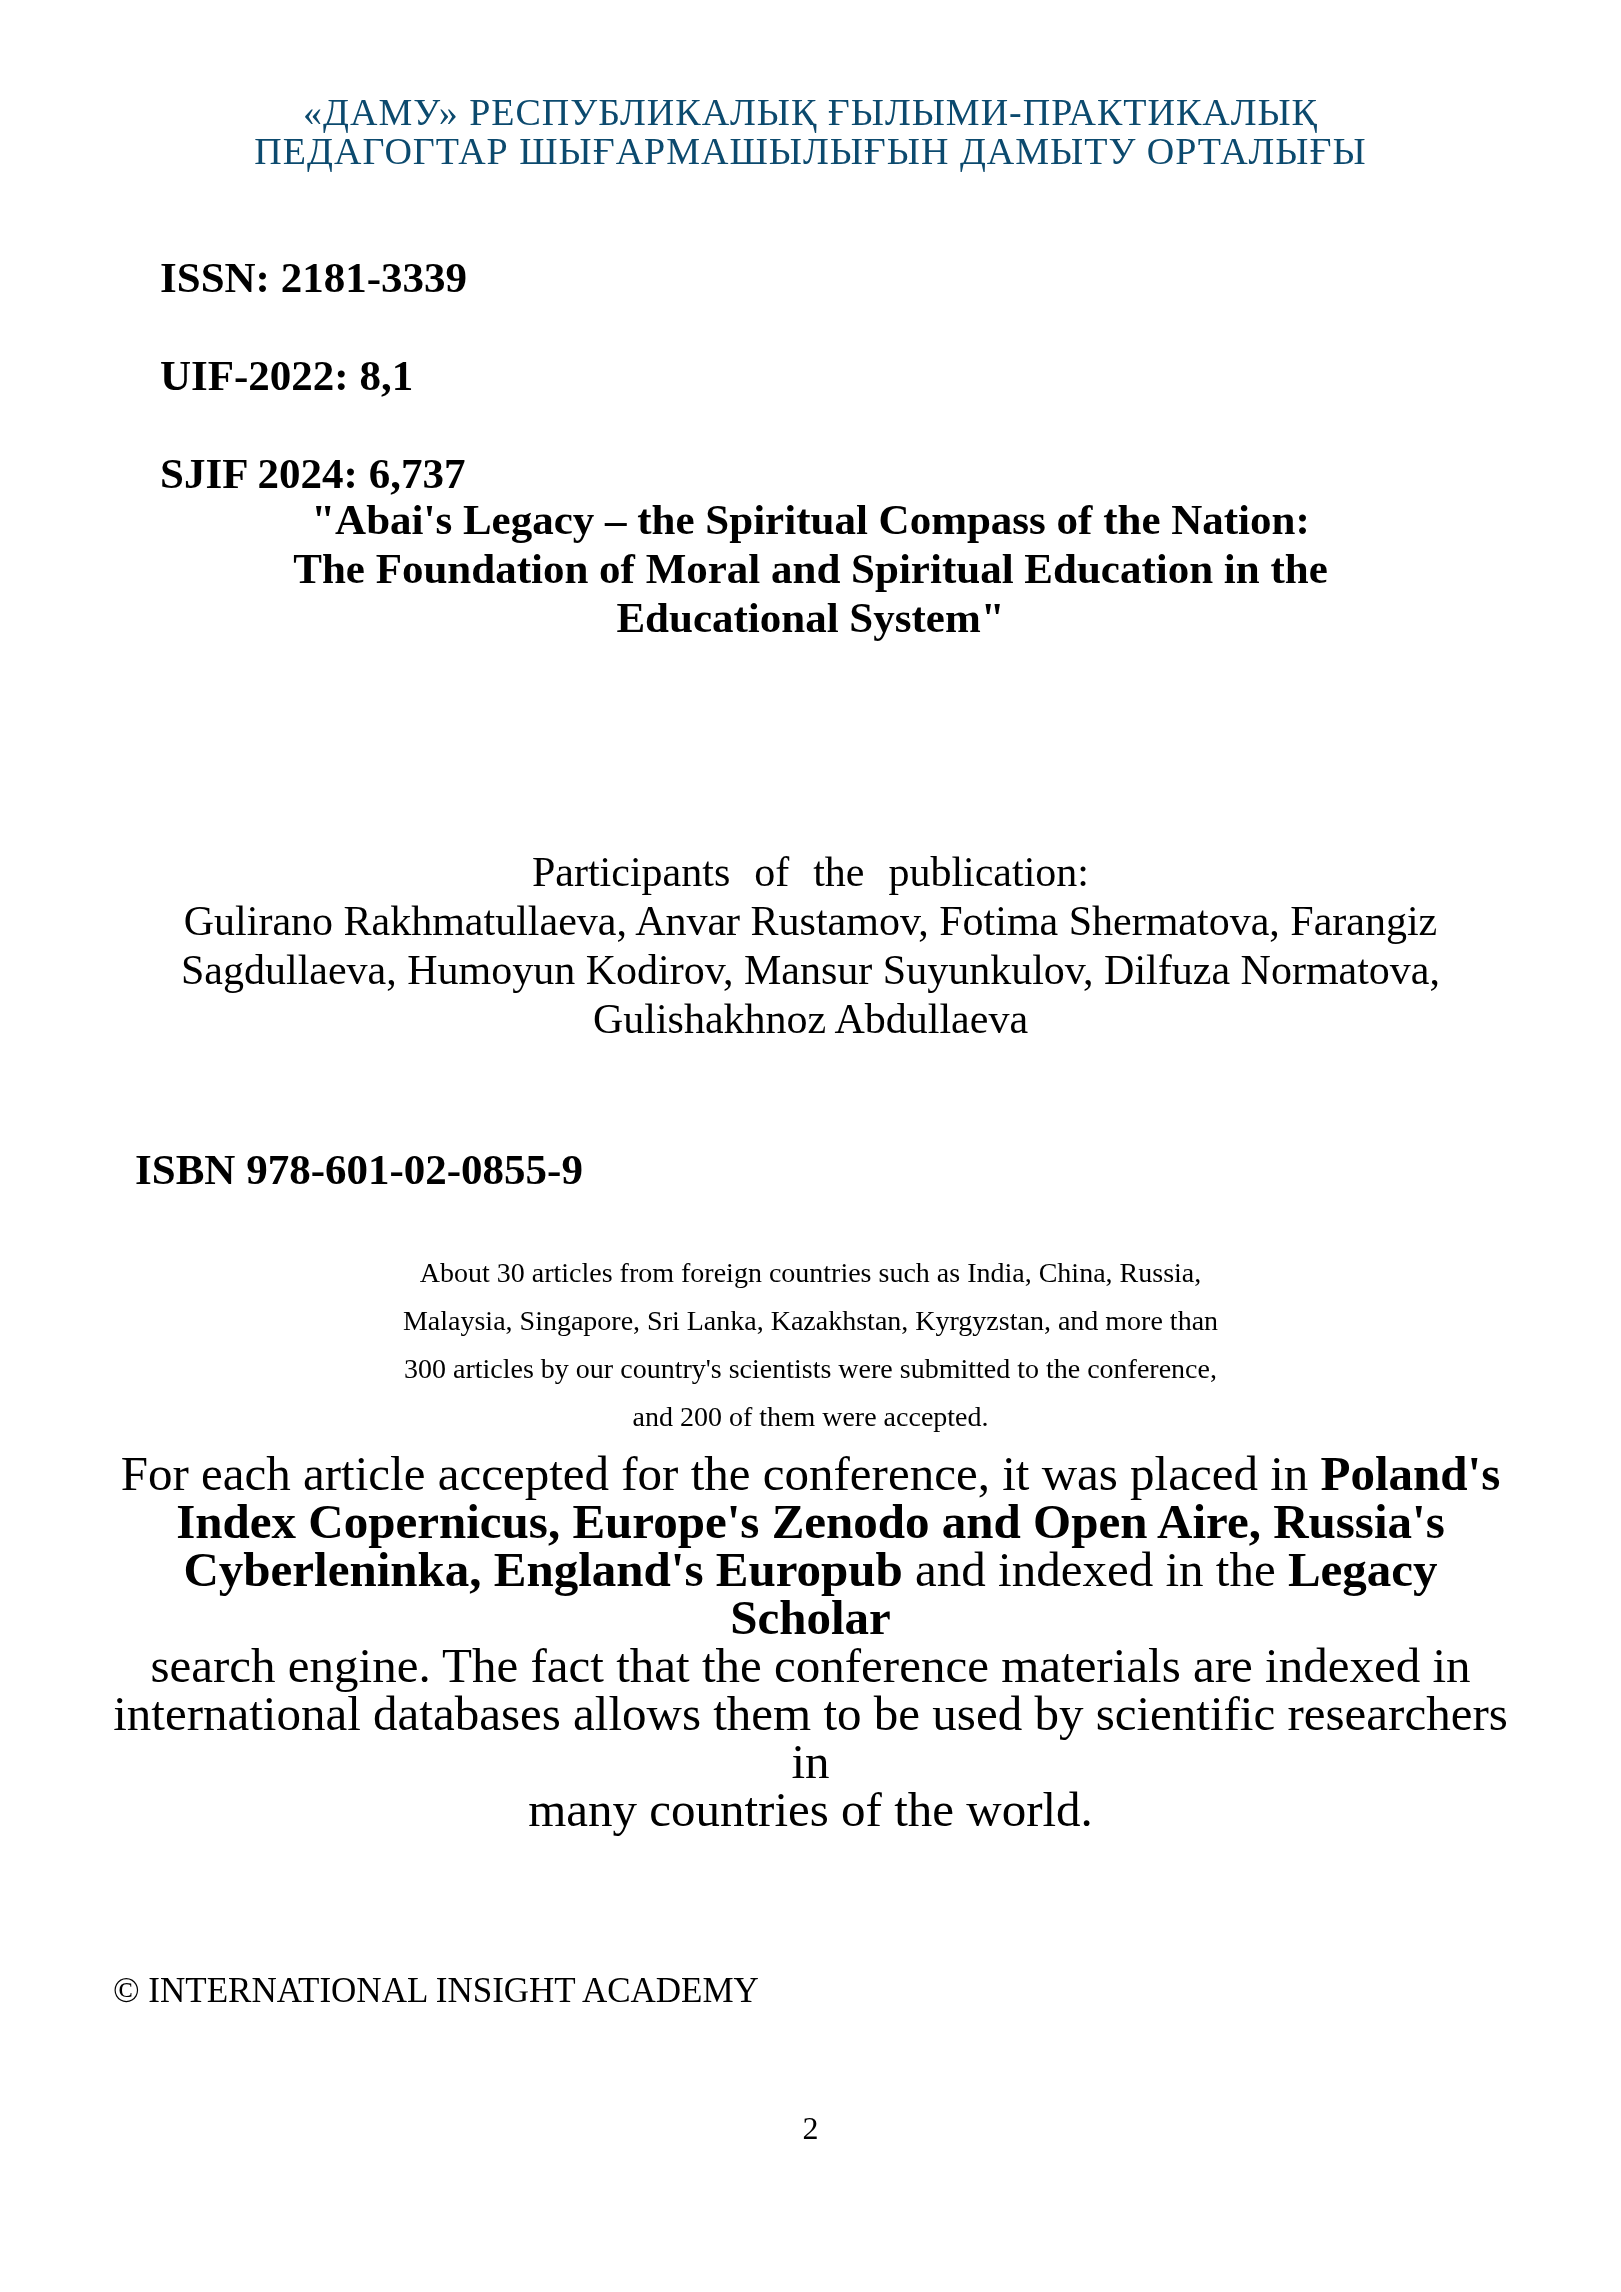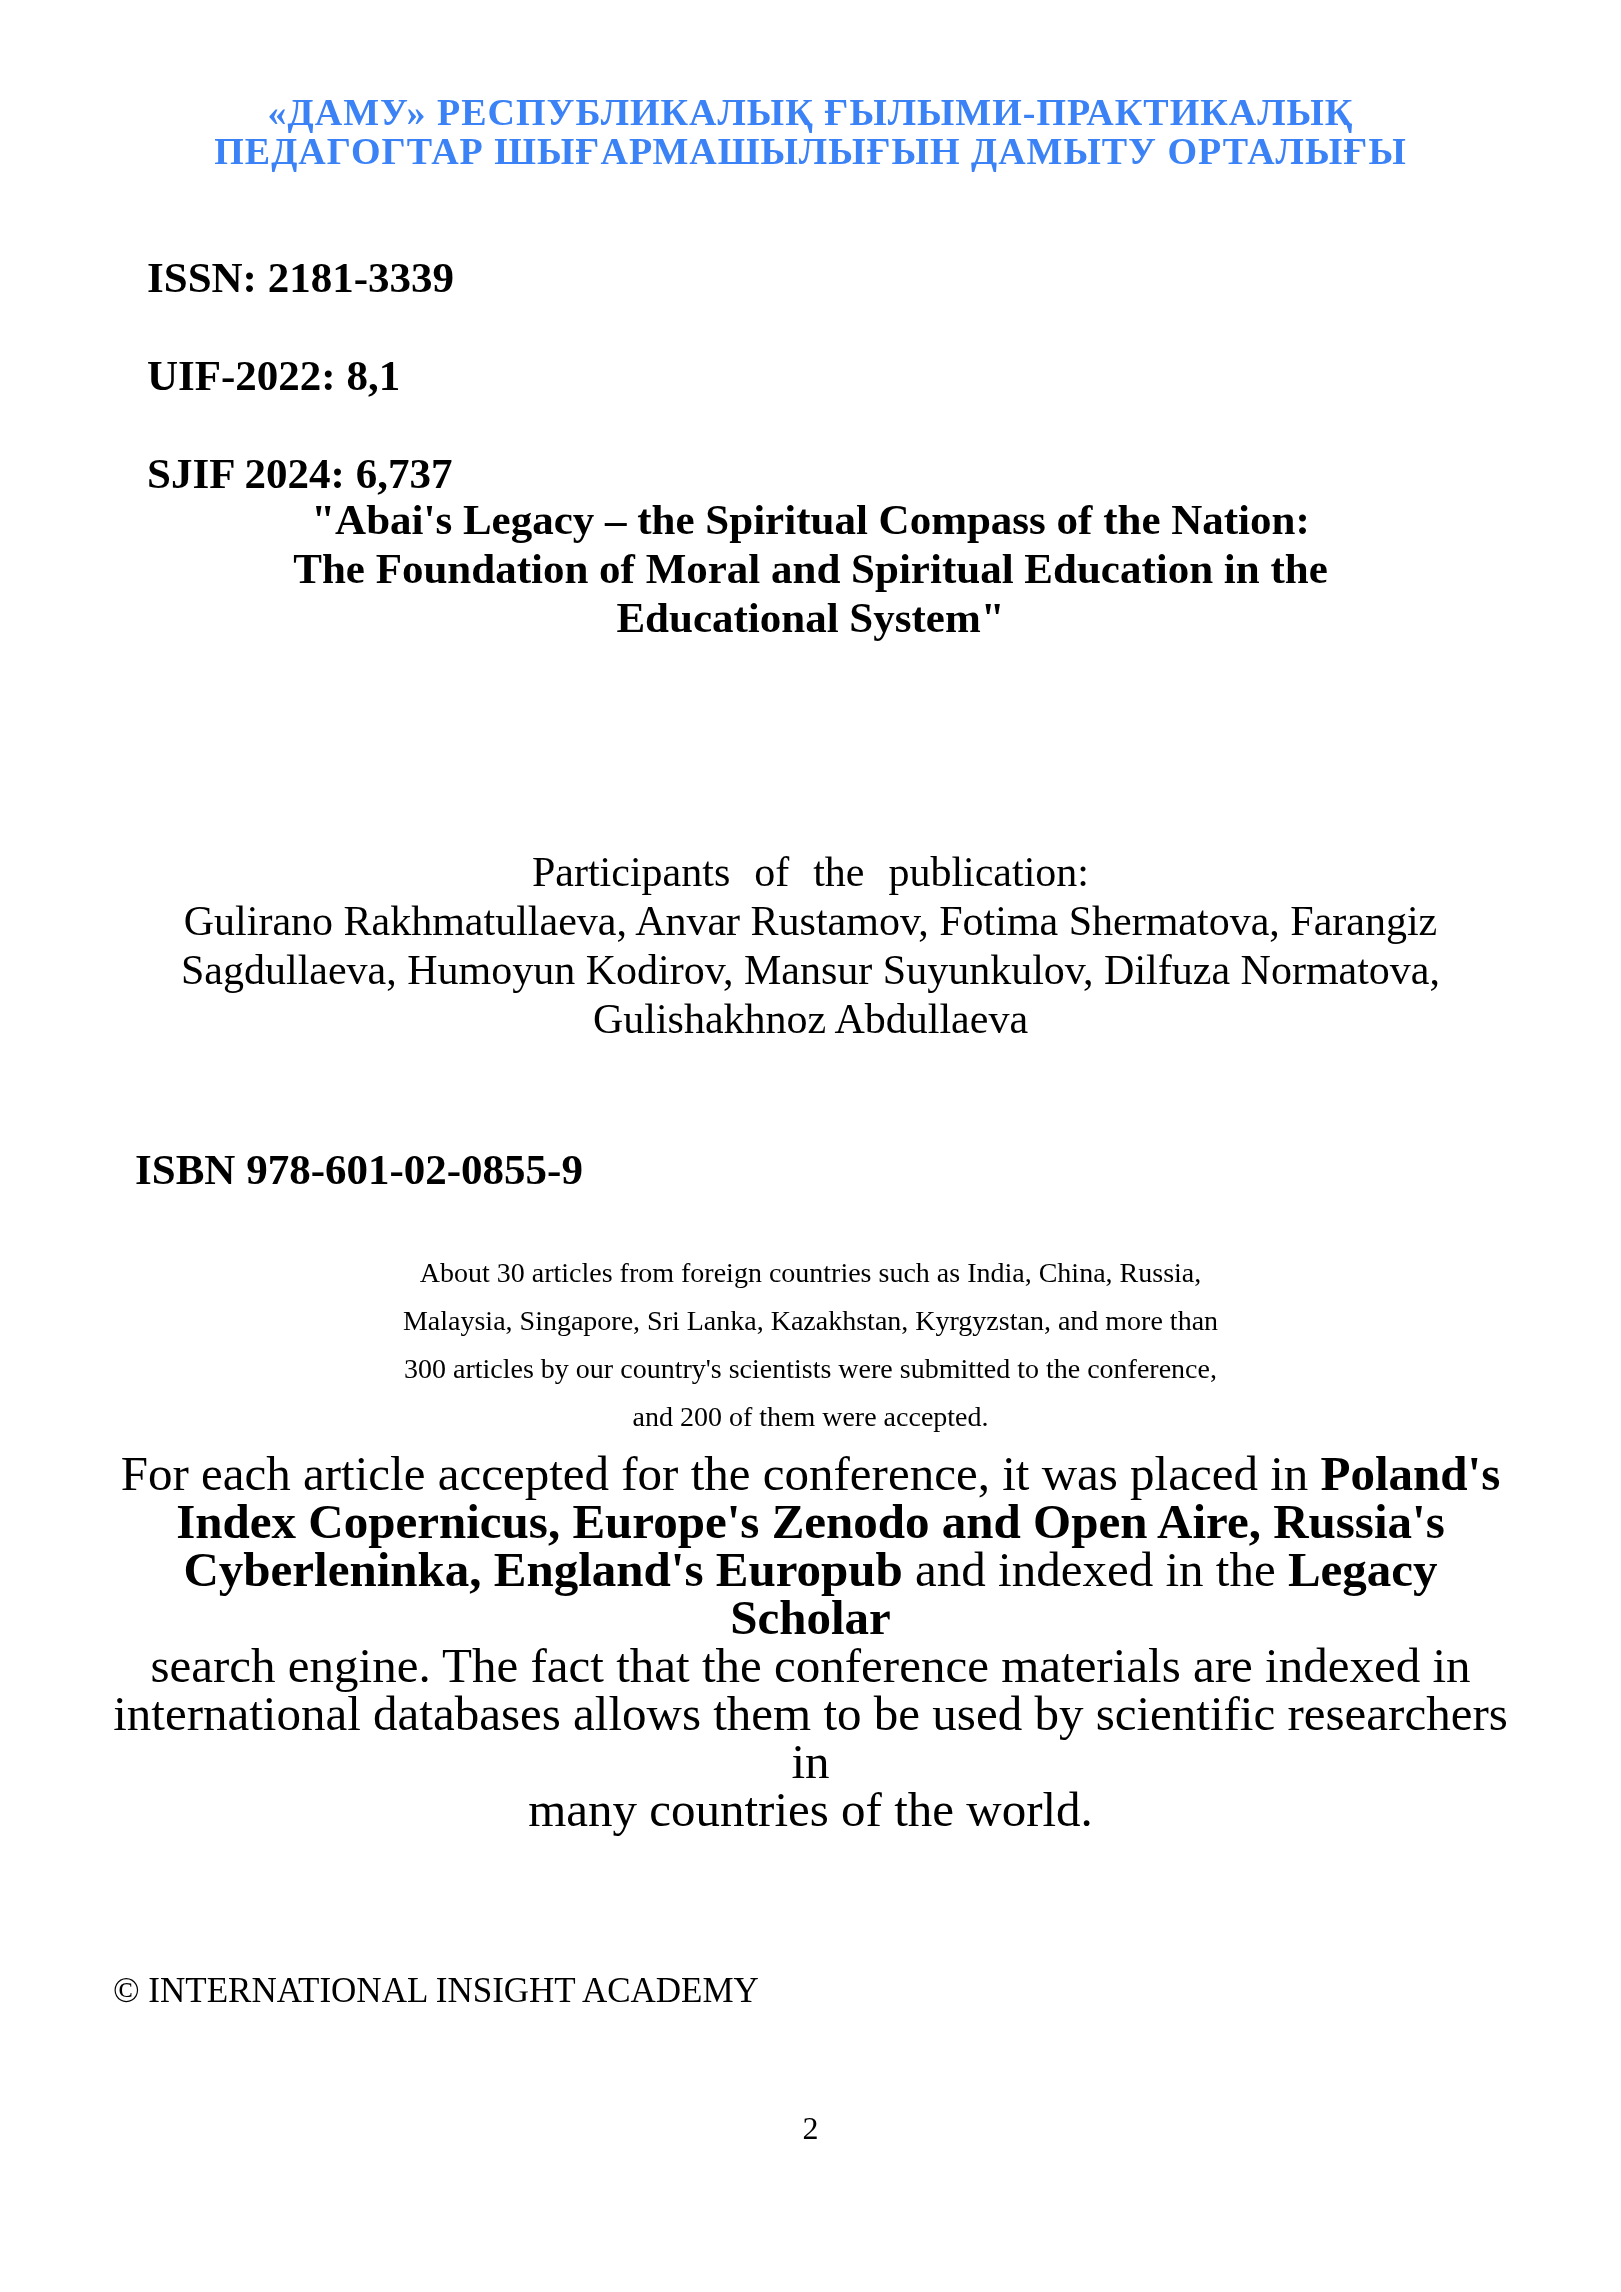--- a/index.html
+++ b/index.html
@@ -20,29 +20,29 @@
     position: absolute;
     white-space: pre-line;
   }
   .center {
     left: 113px;
     right: 113px;
     text-align: center;
   }
   .org-header {
     top: 93px;
-    color: #3b82f6;
-    font-weight: bold;
+    color: #0c4a6e;
+    font-weight: normal;
     font-size: 38px;
     line-height: 39px;
     letter-spacing: 1px;
   }
   .metrics {
     top: 204px;
-    left: 147px;
+    left: 160px;
     font-weight: bold;
     font-size: 43px;
     line-height: 49px;
   }
   .title-main {
     top: 495px;
     font-weight: bold;
     font-size: 43px;
     line-height: 49px;
   }

